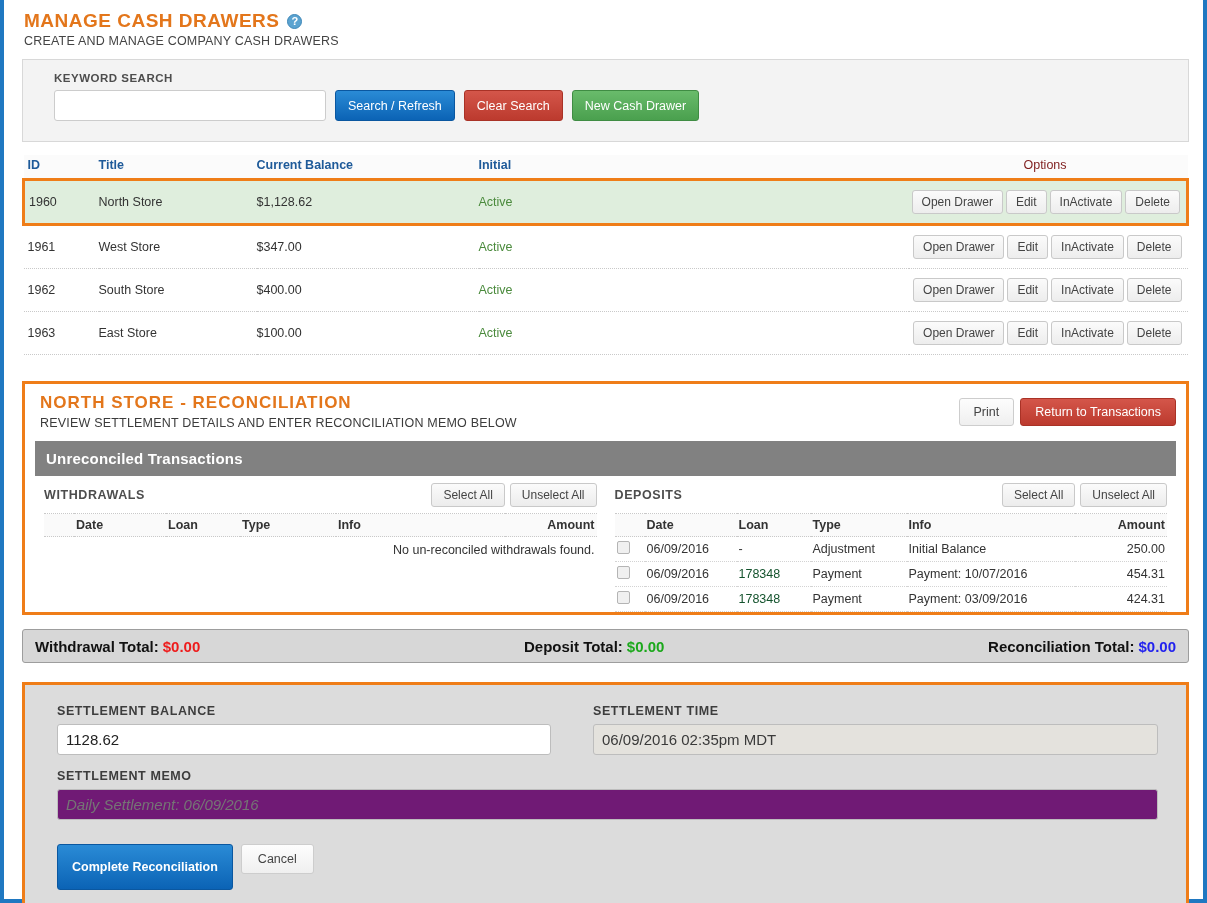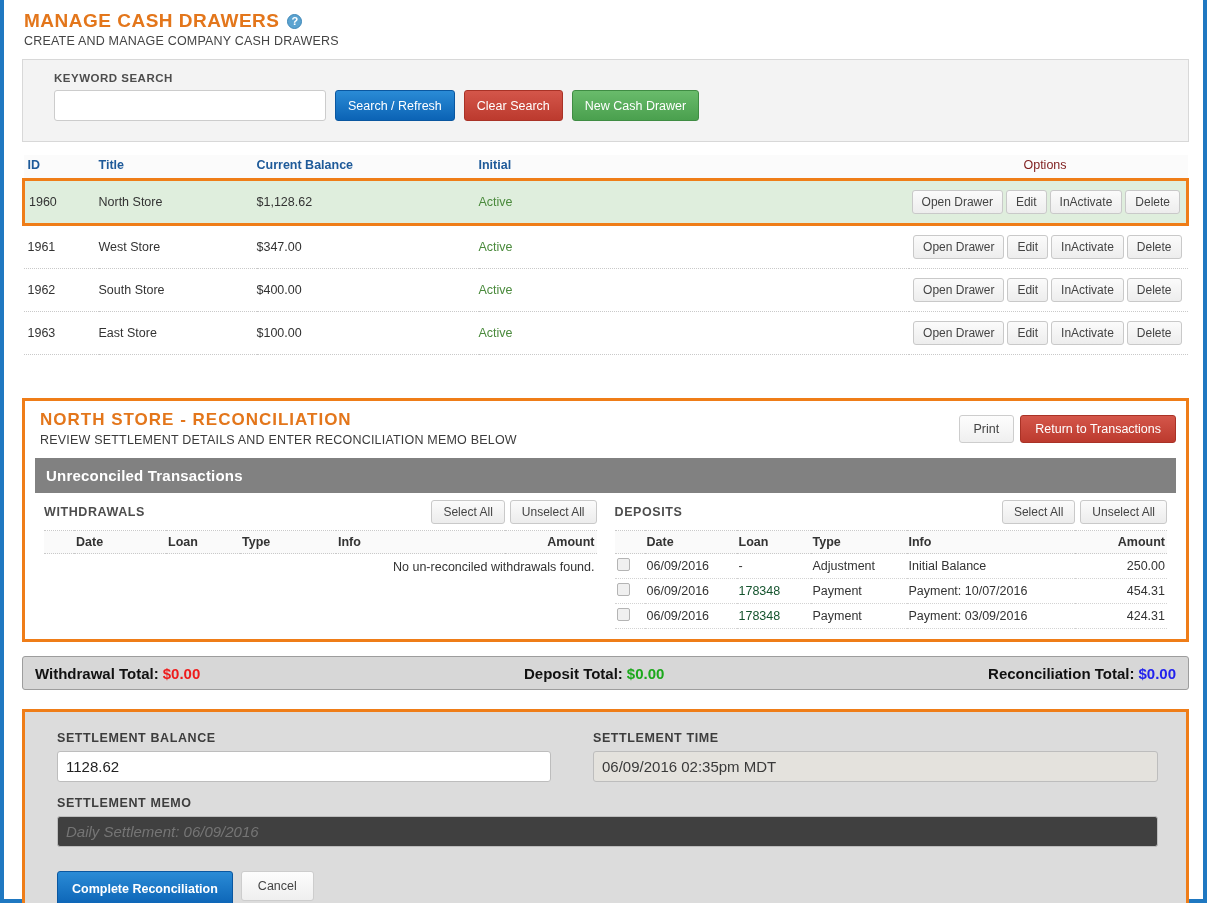--- a/index.html
+++ b/index.html
@@ -146,24 +146,24 @@
     font-size: 12px;
     color: #444;
     padding: 4px 9px;
     margin-left: 3px;
     cursor: pointer;
     font-family: "Liberation Sans", sans-serif;
   }
 
   
   .recon-panel {
-    margin-top: 43px;
+    margin-top: 26px;
     border: 3px solid #ef7d18;
     background: #fff;
-    padding: 9px 10px 10px 10px;
+    padding: 9px 10px 0 10px;
   }
   .recon-head { display: flex; justify-content: space-between; align-items: flex-start; }
   .recon-title {
     color: #e3761b;
     font-size: 17px;
     font-weight: bold;
     letter-spacing: 1px;
     margin-left: 5px;
   }
   .recon-sub {
@@ -312,34 +312,34 @@
     font-size: 15px;
     color: #222;
     font-family: "Liberation Sans", sans-serif;
   }
   .field-input.readonly {
     background: #e4e2dd;
     color: #3a3a3a;
   }
   .memo-wrap { margin-top: 14px; }
   .field-input.memo {
-    background: #404040;
+    background: #701a75;
     color: #8d8d8d;
     font-style: italic;
     font-size: 15px;
   }
   .settle-actions { display: flex; gap: 8px; margin-top: 24px; }
   .btn-complete {
     background: linear-gradient(to bottom, #2a8bd6 0%, #0b63b5 100%);
     border: 1px solid #0a57a0;
     color: #fff;
     border-radius: 3px;
     font-size: 12.5px;
     font-weight: bold;
-    height: 36px;
+    height: 46px;
     padding: 0 14px;
     cursor: pointer;
     font-family: "Liberation Sans", sans-serif;
   }
   .btn-cancel {
     background: linear-gradient(to bottom, #fdfdfd 0%, #efefef 100%);
     border: 1px solid #cdcdcd;
     color: #444;
     border-radius: 3px;
     font-size: 12.5px;

